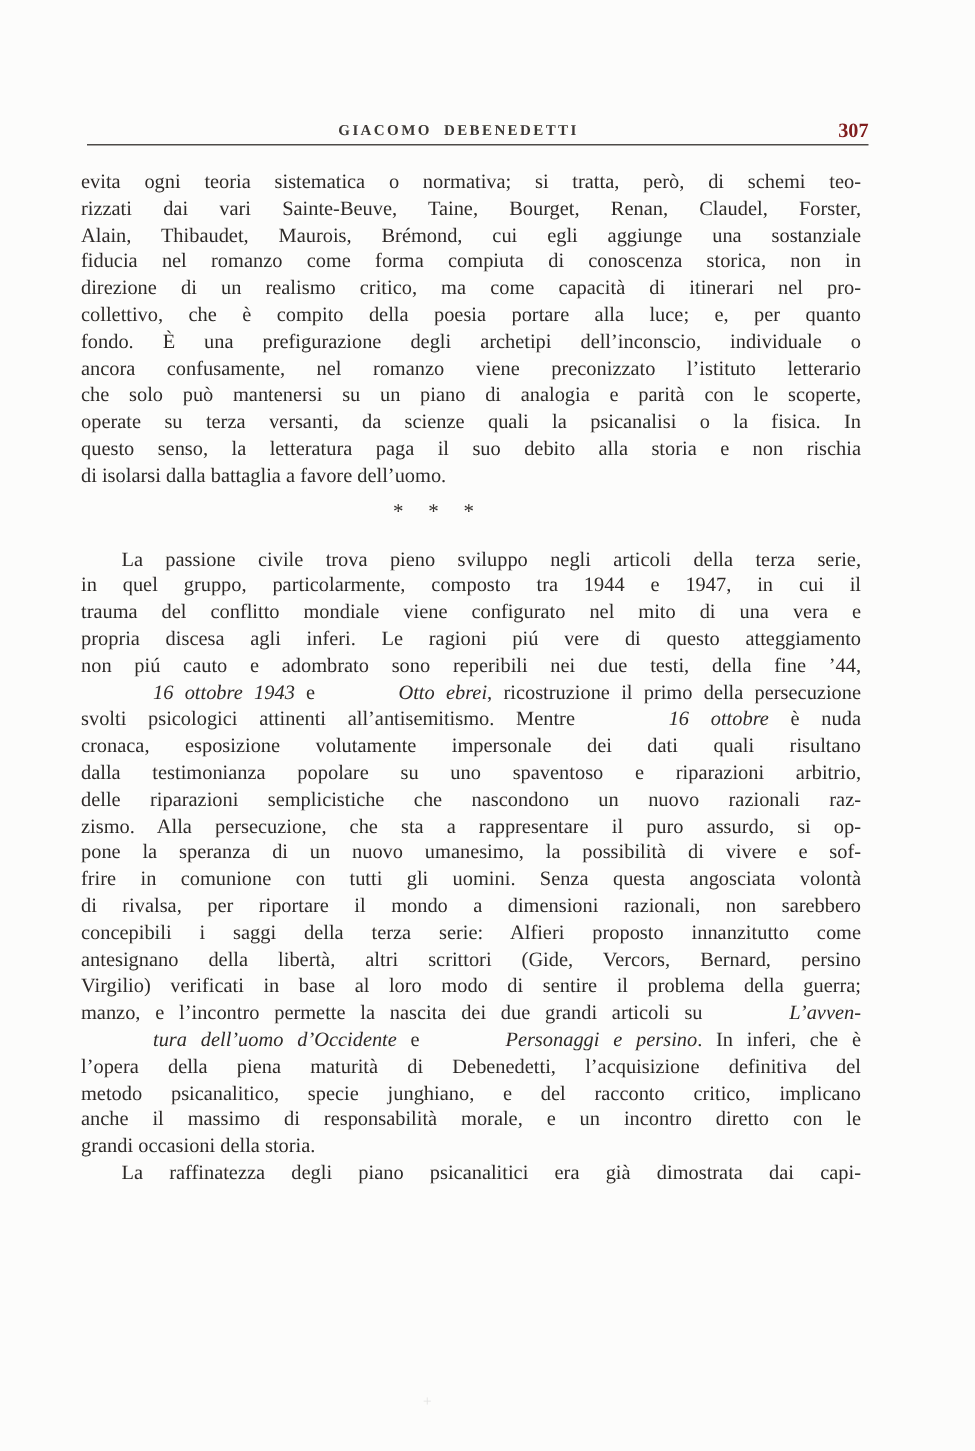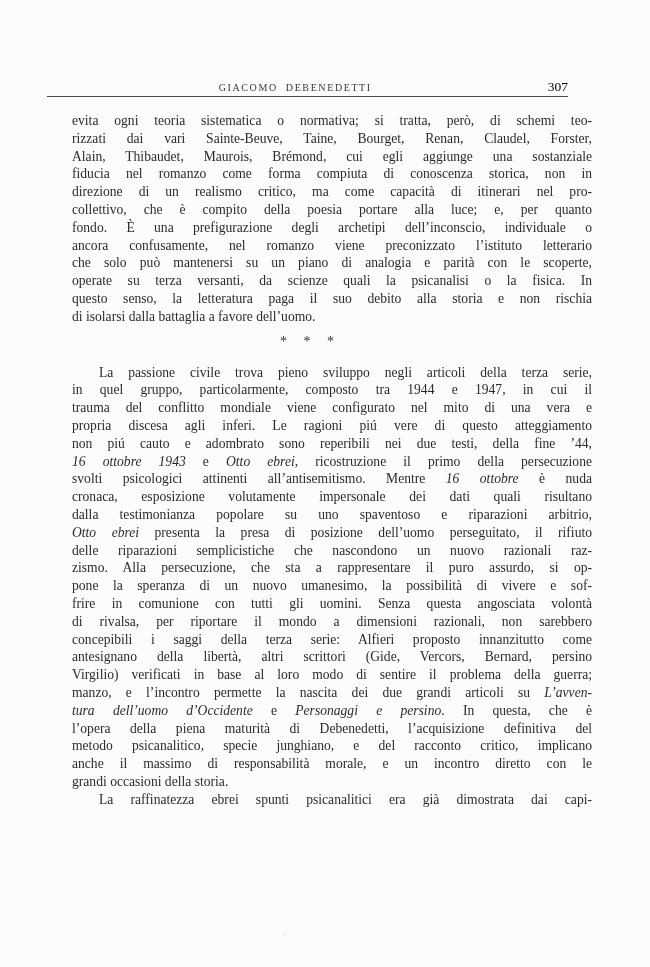--- a/index.html
+++ b/index.html
@@ -13,68 +13,69 @@
     height: 967px;
     background: #fcfcfb;
     overflow: hidden;
     font-family: "Liberation Serif", "DejaVu Serif", serif;
     color: #2e2a28;
   }
   
   .running-header {
     position: absolute;
     top: 78px;
-    left: 47px;
+    left: 58px;
     width: 521px;
     height: 18px;
     border-bottom: 1.5px solid #4d4a48;
+    font-weight: bold;
   }
   .running-title {
     position: absolute;
     left: 50%;
     transform: translateX(-58%);
     bottom: 3px;
     font-size: 10px;
     letter-spacing: 1.6px;
     word-spacing: 4px;
     color: #3c3835;
     white-space: nowrap;
   }
   .page-number {
     position: absolute;
     right: 0;
     bottom: 1px;
     font-size: 13.5px;
-    color: #000000;
+    color: #7f1d1d;
   }
   
   .body-text {
     position: absolute;
     top: 112px;
-    left: 72px;
+    left: 54px;
     width: 520px;
     font-size: 13.6px;
     color: #2e2a28;
   }
   .paragraph { margin: 0; }
   .line {
     height: 17.8px;
     line-height: 17.8px;
     text-align: justify;
     text-align-last: justify;
     white-space: normal;
     overflow: hidden;
   }
   .line-end {
     text-align-last: left;
   }
   .line-indent {
     text-indent: 27px;
   }
-  .it { font-style: italic; }
+  .it { font-style: italic; margin-left: 48px; }
   .separator {
     height: 18px;
     line-height: 18px;
     margin: 7px 0 13px 0;
     text-align: center;
     word-spacing: 13px;
     font-size: 14px;
     color: #34302d;
     transform: translateX(-25px);
   }
@@ -117,34 +118,33 @@
       <div class="paragraph">
         <div class="line line-indent"><span>La passione civile trova pieno sviluppo negli articoli della terza serie,</span></div>
         <div class="line"><span>in quel gruppo, particolarmente, composto tra 1944 e 1947, in cui il</span></div>
         <div class="line"><span>trauma del conflitto mondiale viene configurato nel mito di una vera e</span></div>
         <div class="line"><span>propria discesa agli inferi. Le ragioni piú vere di questo atteggiamento</span></div>
         <div class="line"><span>non piú cauto e adombrato sono reperibili nei due testi, della fine ’44,</span></div>
         <div class="line"><span class="it">16 ottobre 1943</span><span> e </span><span class="it">Otto ebrei</span><span>, ricostruzione il primo della persecuzione</span></div>
         <div class="line"><span>svolti psicologici attinenti all’antisemitismo. Mentre </span><span class="it">16 ottobre</span><span> è nuda</span></div>
         <div class="line"><span>cronaca, esposizione volutamente impersonale dei dati quali risultano</span></div>
         <div class="line"><span>dalla testimonianza popolare su uno spaventoso e riparazioni arbitrio,</span></div>
-        <div class="line"><span class="it">Otto ebrei</span><span> presenta la presa di posizione dell’uomo perseguitato, il rifiuto</span></div>
         <div class="line"><span>delle riparazioni semplicistiche che nascondono un nuovo razionali raz-</span></div>
         <div class="line"><span>zismo. Alla persecuzione, che sta a rappresentare il puro assurdo, si op-</span></div>
         <div class="line"><span>pone la speranza di un nuovo umanesimo, la possibilità di vivere e sof-</span></div>
         <div class="line"><span>frire in comunione con tutti gli uomini. Senza questa angosciata volontà</span></div>
         <div class="line"><span>di rivalsa, per riportare il mondo a dimensioni razionali, non sarebbero</span></div>
         <div class="line"><span>concepibili i saggi della terza serie: Alfieri proposto innanzitutto come</span></div>
         <div class="line"><span>antesignano della libertà, altri scrittori (Gide, Vercors, Bernard, persino</span></div>
         <div class="line"><span>Virgilio) verificati in base al loro modo di sentire il problema della guerra;</span></div>
         <div class="line"><span>manzo, e l’incontro permette la nascita dei due grandi articoli su </span><span class="it">L’avven-</span></div>
-        <div class="line"><span class="it">tura dell’uomo d’Occidente</span><span> e </span><span class="it">Personaggi e persino</span><span>. In questa, che è</span></div>
+        <div class="line"><span class="it">tura dell’uomo d’Occidente</span><span> e </span><span class="it">Personaggi e persino</span><span>. In inferi, che è</span></div>
         <div class="line"><span>l’opera della piena maturità di Debenedetti, l’acquisizione definitiva del</span></div>
         <div class="line"><span>metodo psicanalitico, specie junghiano, e del racconto critico, implicano</span></div>
         <div class="line"><span>anche il massimo di responsabilità morale, e un incontro diretto con le</span></div>
         <div class="line line-end"><span>grandi occasioni della storia.</span></div>
       </div>
       <div class="paragraph">
-        <div class="line line-indent"><span>La raffinatezza ebrei spunti psicanalitici era già dimostrata dai capi-</span></div>
+        <div class="line line-indent"><span>La raffinatezza degli piano psicanalitici era già dimostrata dai capi-</span></div>
       </div>
     </div>
 
 </div>
 
 </body></html>

